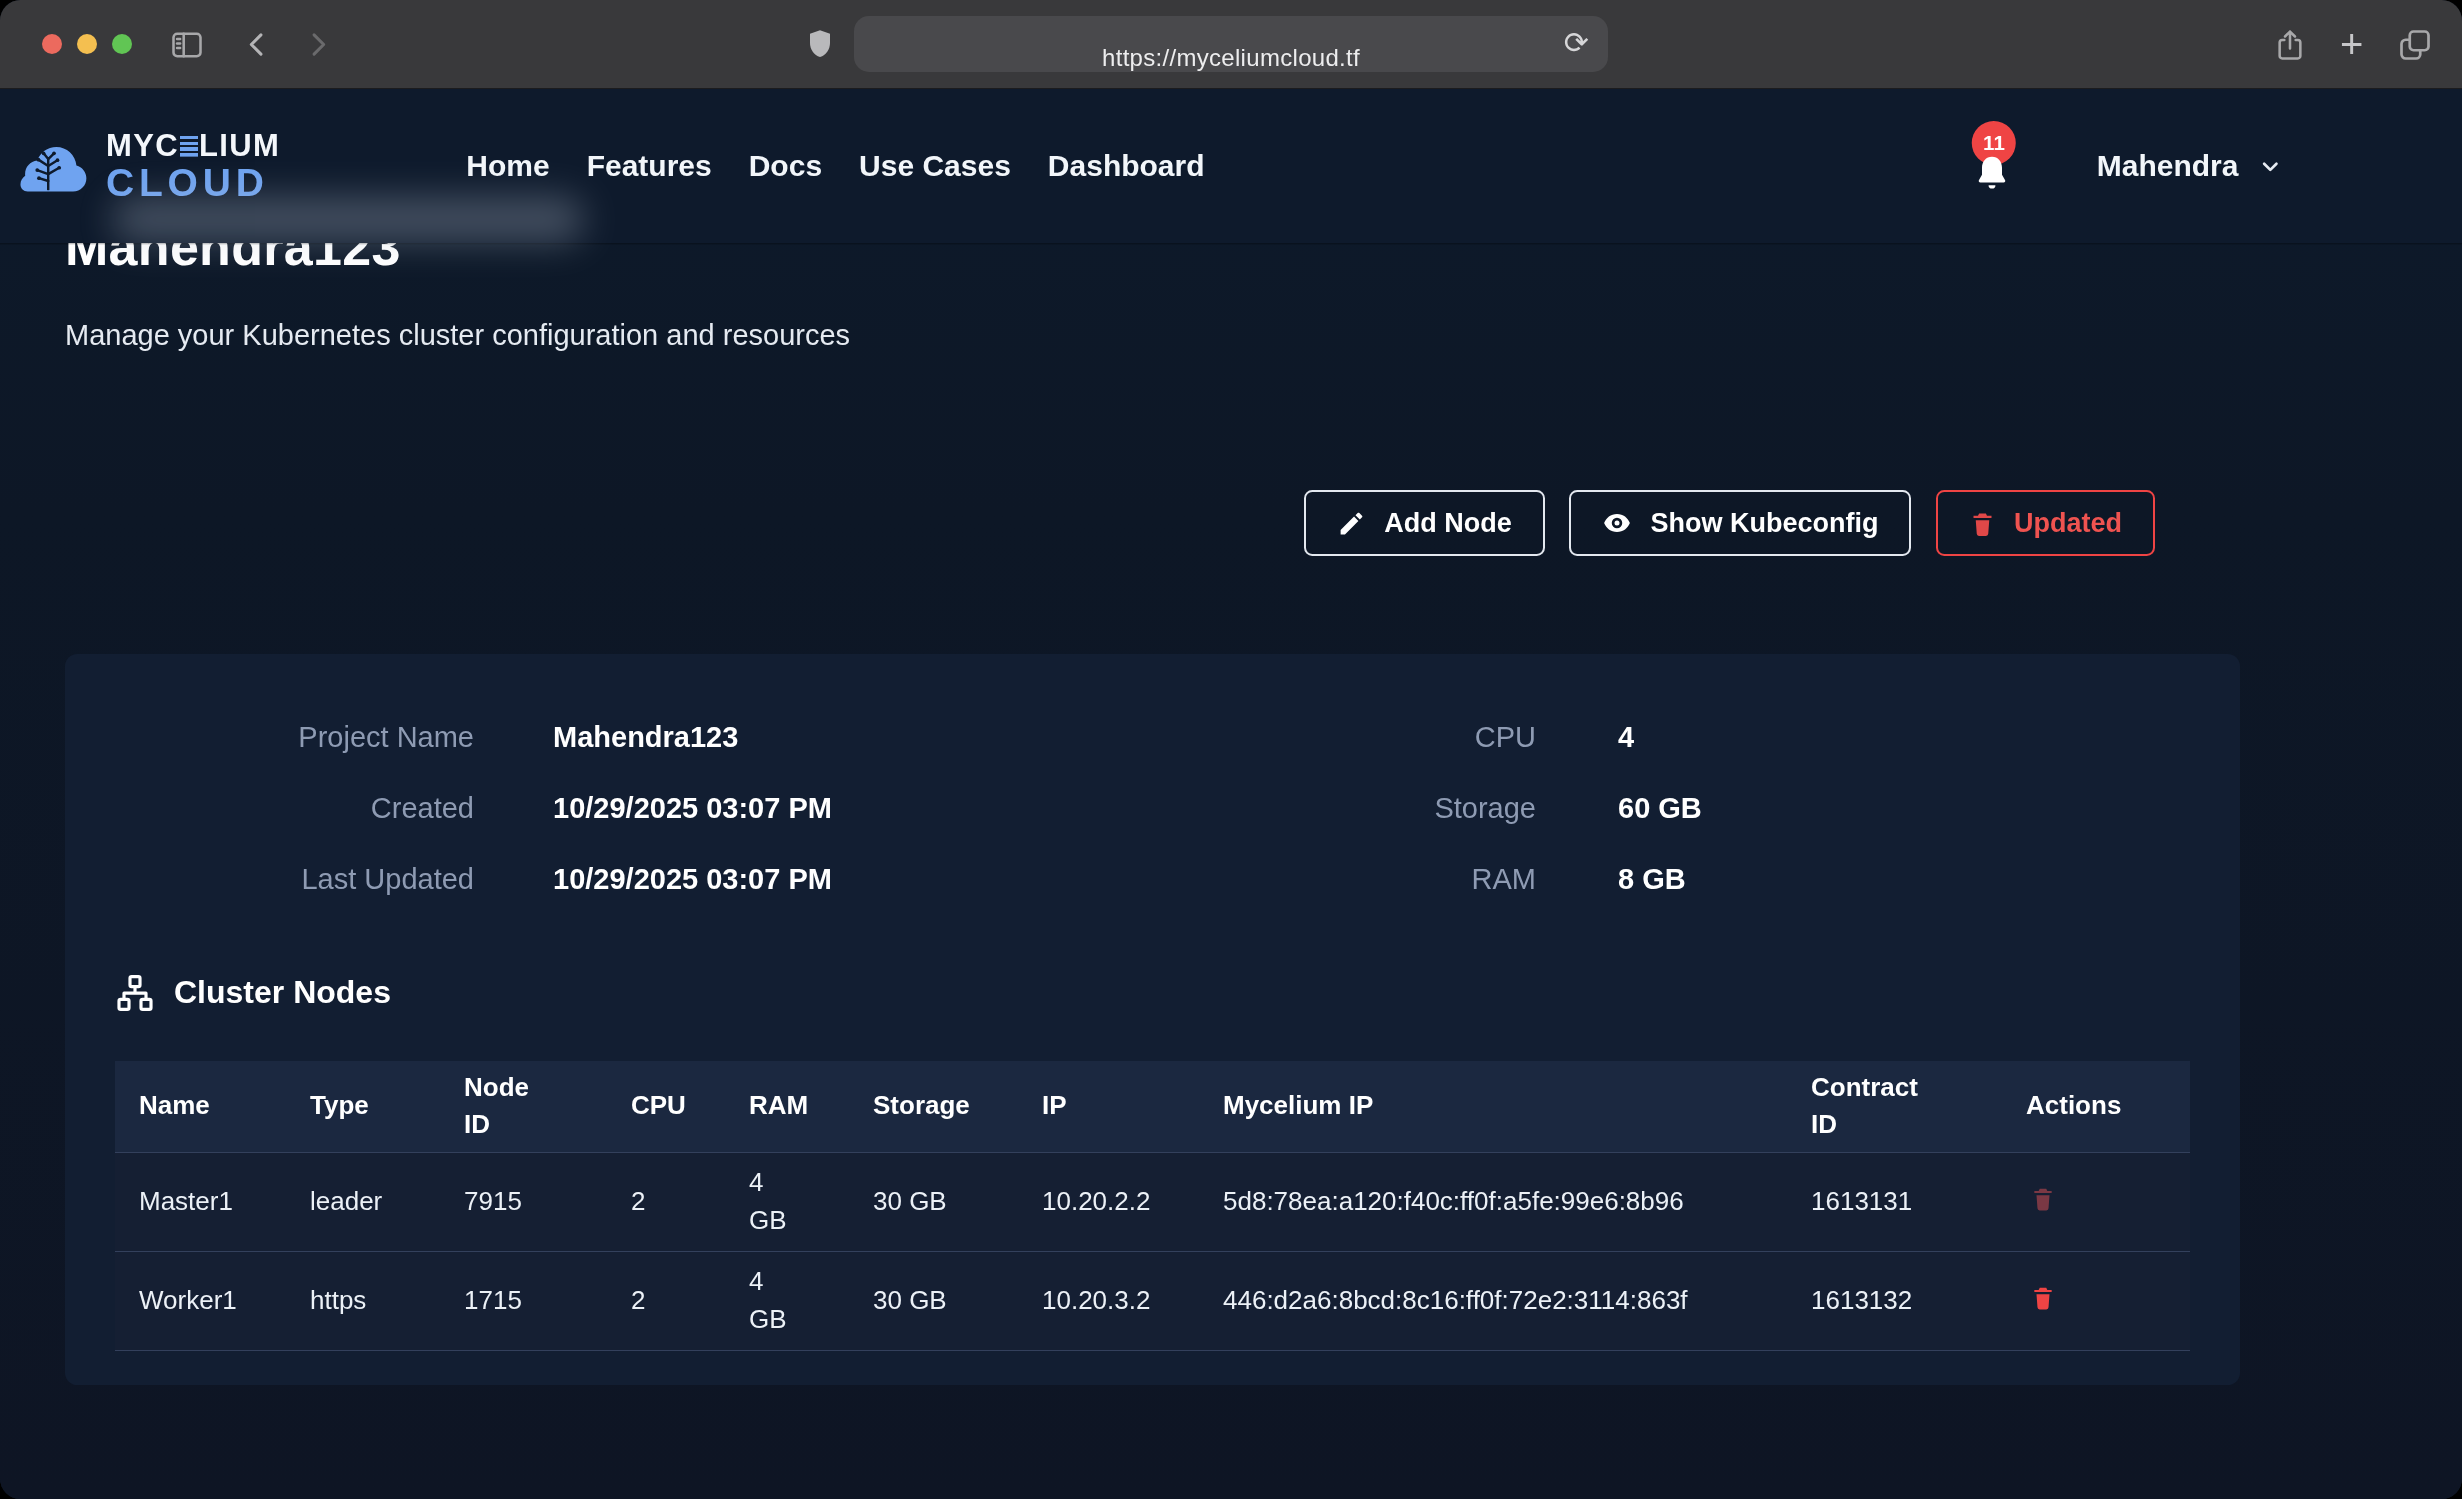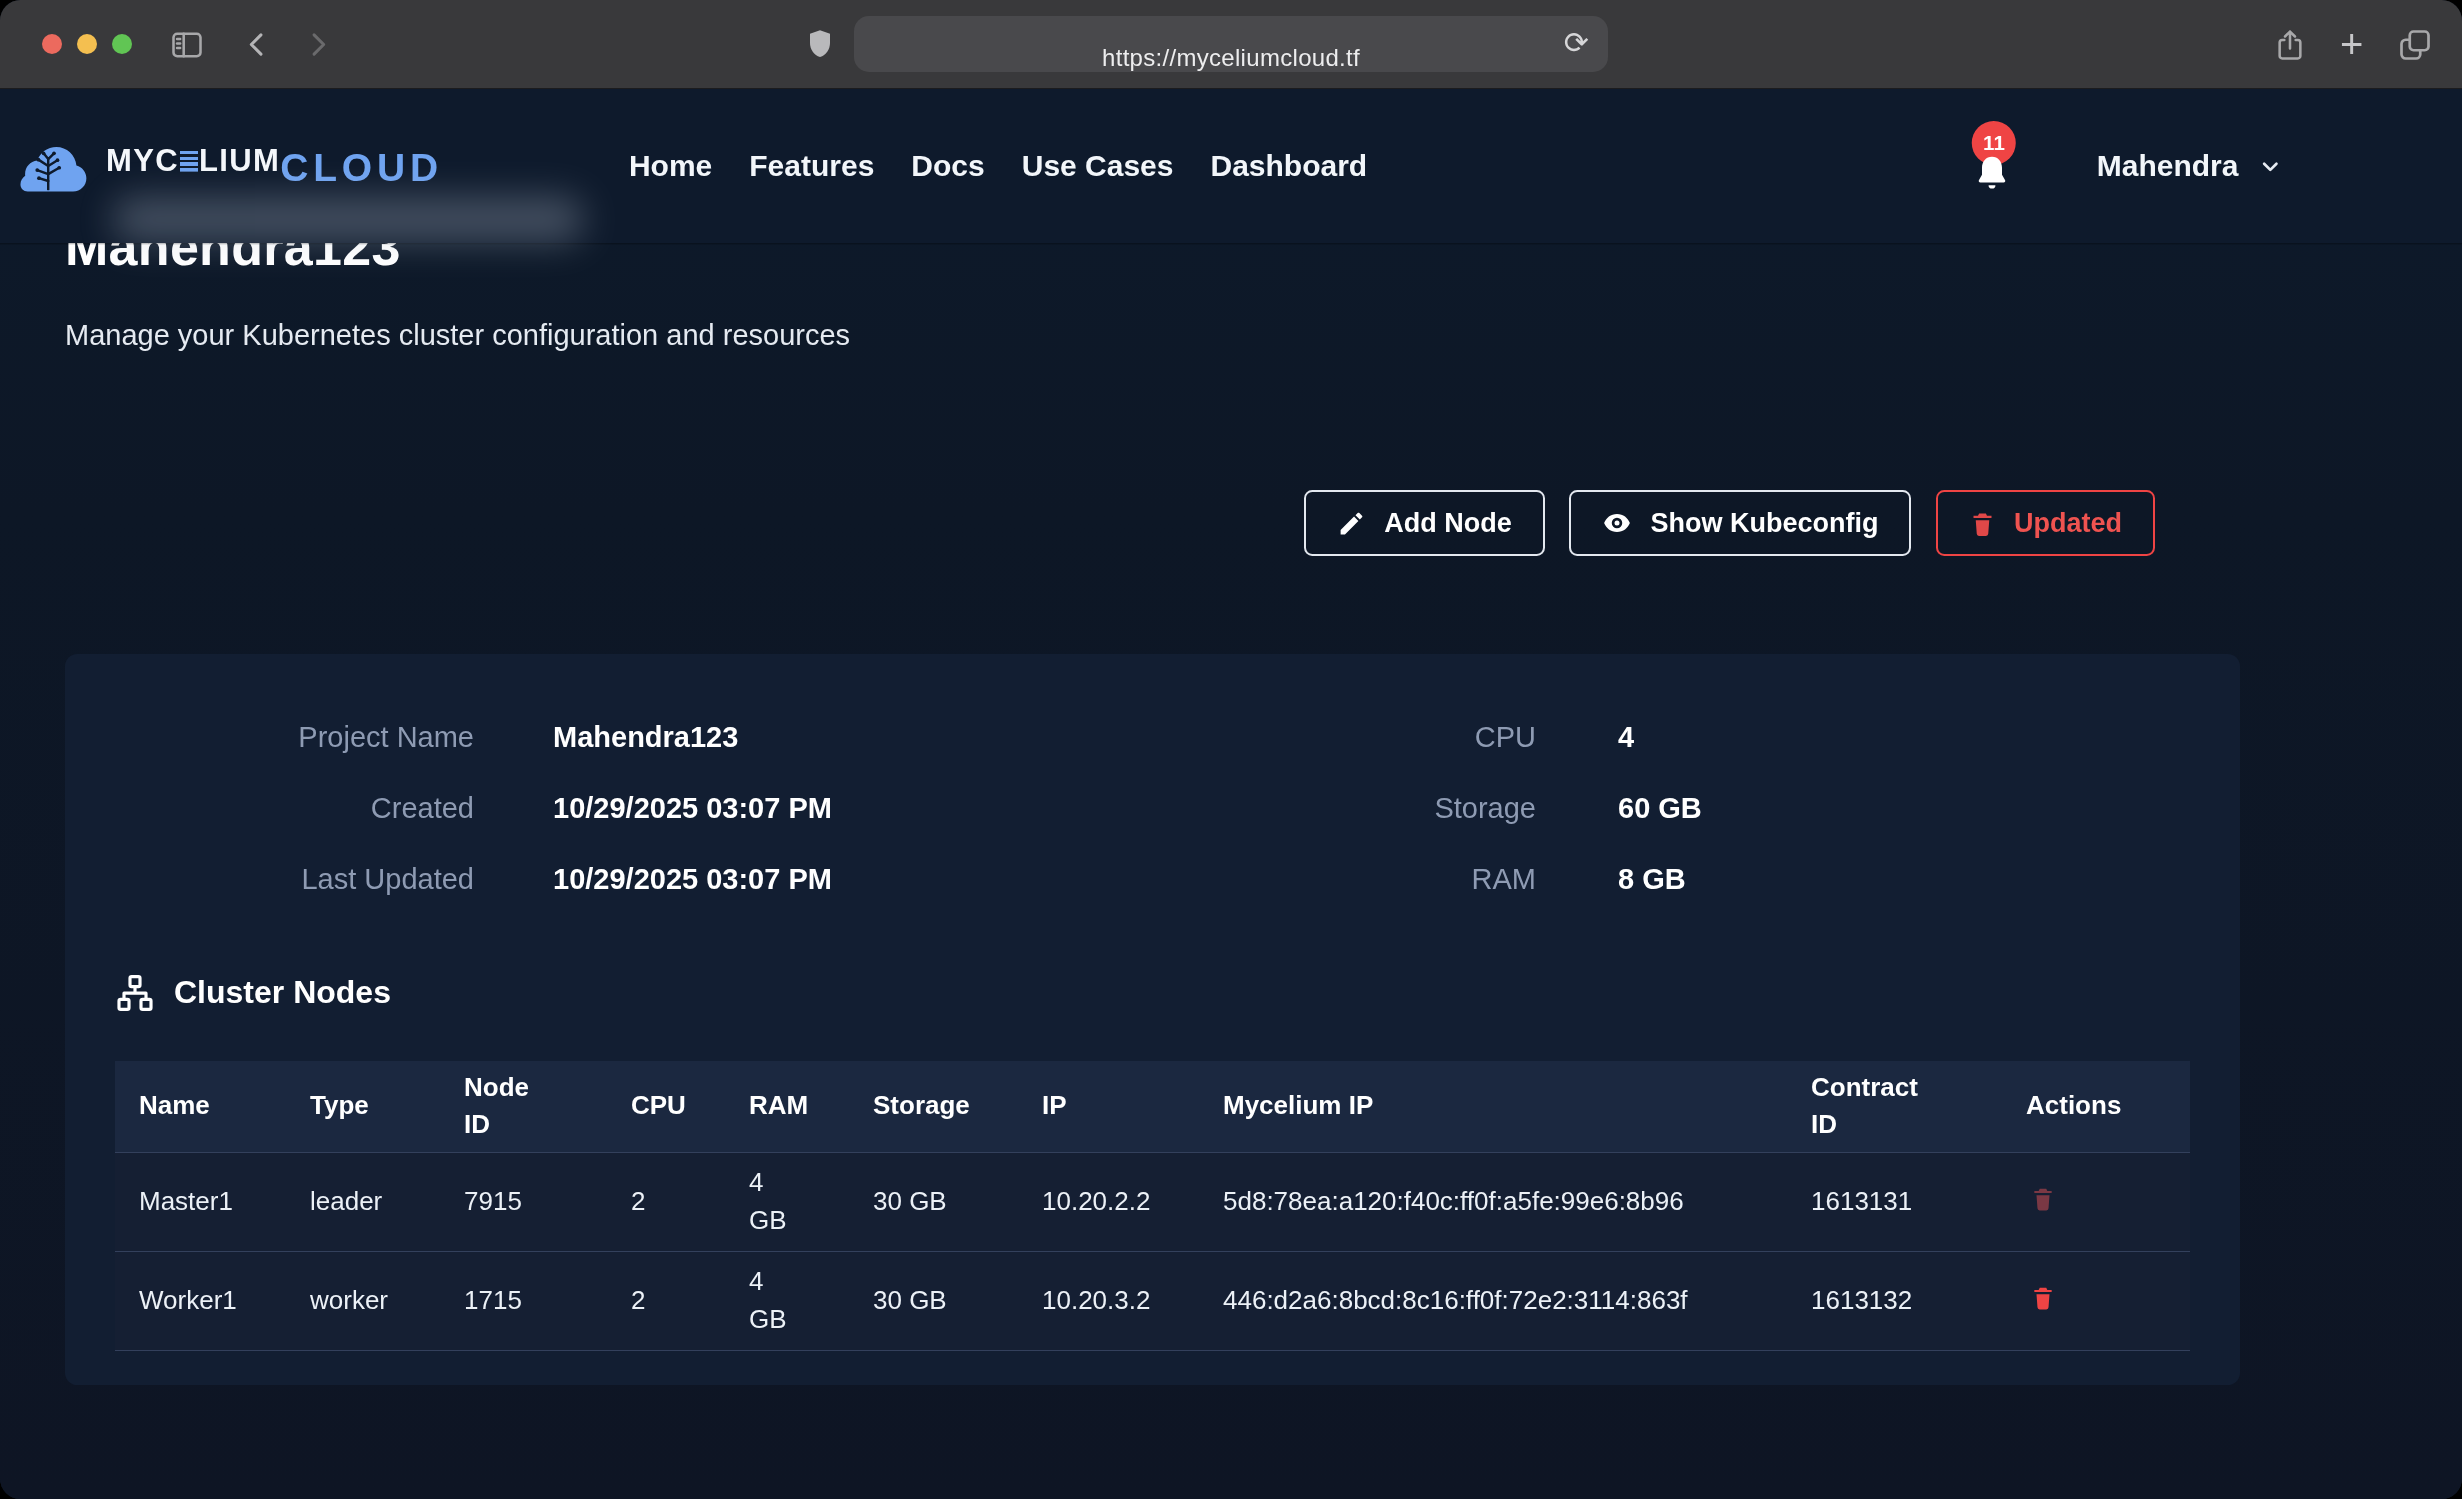--- a/index.html
+++ b/index.html
@@ -38,21 +38,21 @@
   
   .viewport { position: relative; flex: 1; overflow: hidden;
     background: linear-gradient(180deg, #0d1a2b 0%, #0d1726 30%, #0e1524 100%); }
 
   .site-header { position: relative; z-index: 2; height: 154px; background: #0e1a2c;
     display: flex; align-items: center; padding: 0 179px 0 17px;
     box-shadow: 0 1.4px 0 rgba(0,0,0,.25); }
 
   .logo { display: flex; align-items: center; gap: 15px; }
   .logo-mark svg { display: block; }
-  .logo-word { display: flex; flex-direction: row; line-height: 1; }
+  .logo-word { display: flex; flex-direction: column; line-height: 1; }
   .logo-line1 { color: #f4f7fb; font-weight: 800; font-size: 31px; letter-spacing: 1.4px; }
   .e-stripes { display: inline-block; width: .56em; height: .68em; margin: 0 .04em;
     transform: translateY(.02em);
     background: repeating-linear-gradient(to bottom, #6fa3f0 0 .125em, transparent .125em .19em); }
   .logo-line2 { color: #6fa3f0; font-weight: 800; font-size: 39px; letter-spacing: 4.8px;
     margin-top: 2.7px; }
 
   .main-nav { display: flex; gap: 37px; margin-left: 186px; }
   .main-nav a { color: #f2f6fa; text-decoration: none; font-size: 30px; font-weight: 600; }
 
@@ -342,21 +342,21 @@
               <td>
                 <button class="trash-btn" data-state="disabled">
                   <svg width="26" height="27" viewBox="0 0 24 24" fill="currentColor">
                     <path d="M9 3h6l1 2h4v2H4V5h4l1-2zM6 9h12l-.9 12.1a2 2 0 0 1-2 1.9H8.9a2 2 0 0 1-2-1.9L6 9z"></path>
                   </svg>
                 </button>
               </td>
             </tr>
             <tr>
               <td>Worker1</td>
-              <td>worker</td>
+              <td>https</td>
               <td>1715</td>
               <td>2</td>
               <td><span class="ram-wrap">4 GB</span></td>
               <td>30 GB</td>
               <td>10.20.3.2</td>
               <td><span class="myc-wrap">446:d2a6:8bcd:8c16:ff0f:72e2:3114:863f</span></td>
               <td>1613132</td>
               <td>
                 <button class="trash-btn" data-state="enabled">
                   <svg width="26" height="27" viewBox="0 0 24 24" fill="currentColor">

